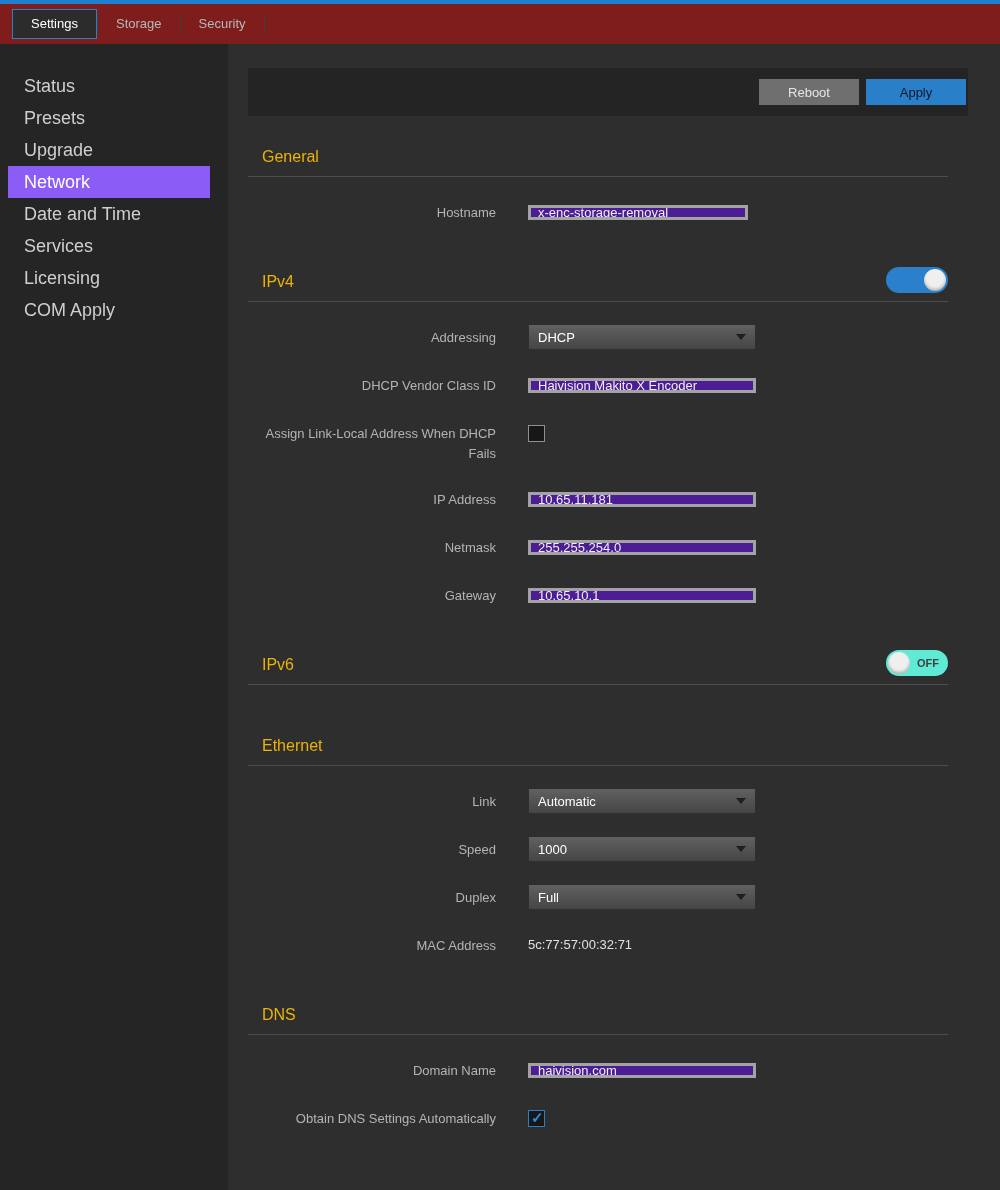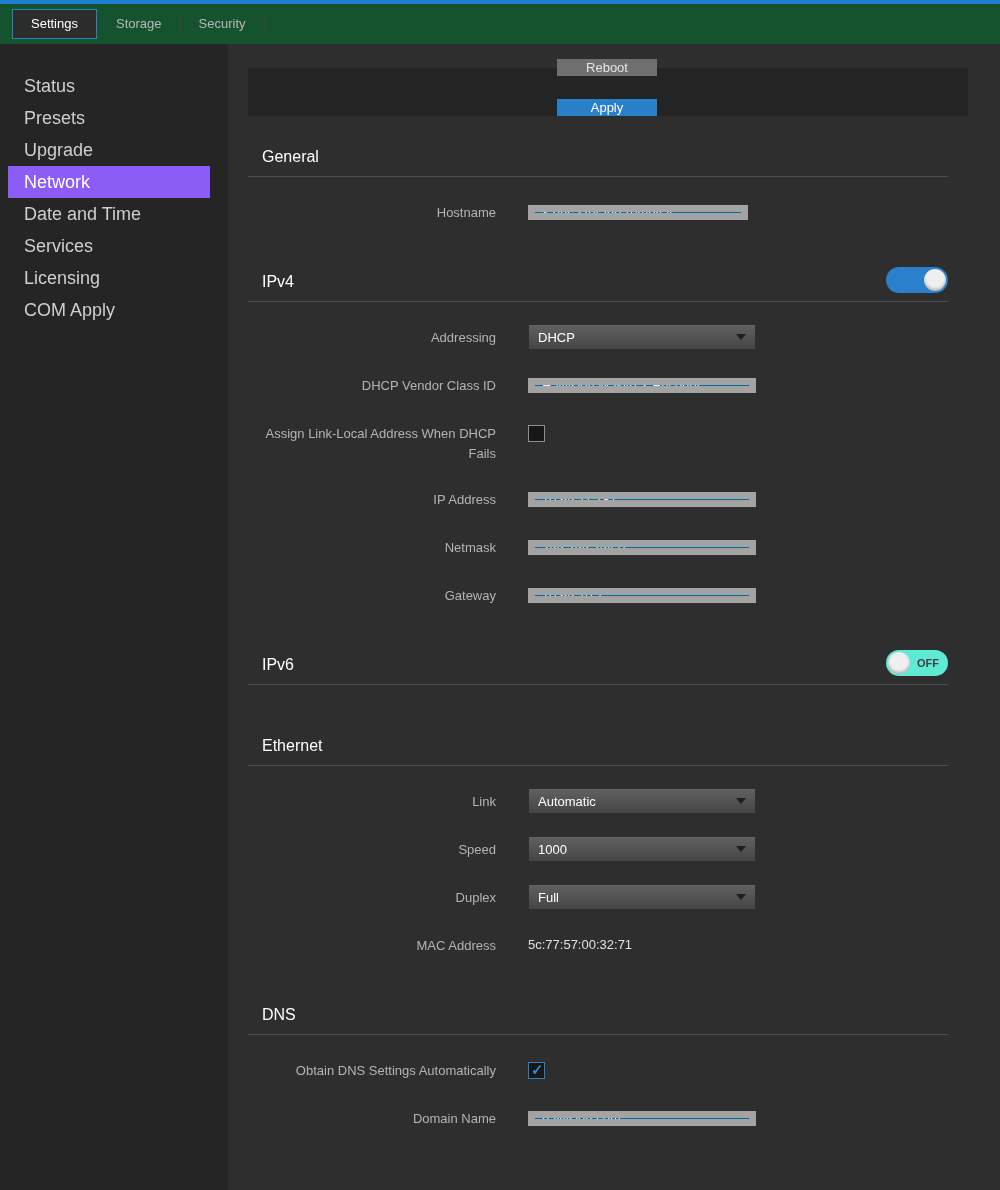--- a/index.html
+++ b/index.html
@@ -7,21 +7,21 @@
   body {
     width:1000px; min-height:1190px;
     background:#2e2e2e;
     font-family:"Liberation Sans", sans-serif;
     -webkit-font-smoothing:antialiased;
   }
 
   
   .accent-bar { height:4px; background:#1e7fd0; }
   .topnav {
-    height:40px; background:#14532d;
+    height:40px; background:#7f1d1d;
     display:flex; align-items:center; padding-left:12px;
   }
   .tab {
     height:30px; line-height:30px; padding:0 18px;
     color:#b8b8b8; font-size:13px; cursor:pointer; white-space:nowrap;
   }
   .tab[data-active="true"] {
     border:1px solid #2a7fc9; background:#2c2c2c; color:#ffffff; line-height:28px;
   }
   .tab-sep { width:1px; height:18px; background:#3f3f3f; }
@@ -35,52 +35,52 @@
   }
   .side-item[data-active="true"] { background:#8b5cf6; color:#ffffff; }
 
   .main { flex:1; background:#2e2e2e; }
   .content { margin-left:20px; width:720px; padding-bottom:20px; }
 
   
   .toolbar {
     margin-top:24px; height:48px; background:#242424;
     display:flex; align-items:center; justify-content:flex-end;
-    padding-right:2px; gap:23px;flex-direction:column;
+    padding-right:2px; gap:7px;
   }
   .btn {
     height:26px; width:100px; border:none; font-size:13px;
     font-family:inherit; cursor:pointer;
   }
   .btn-reboot { background:#6f6f6f; color:#e6e6e6; }
-  .btn-apply  { background:#2a7fc9; color:#ffffff; }
+  .btn-apply  { background:#2a7fc9; color:#0f172a; }
 
   
   .section { width:700px; }
   .section-head {
     margin-top:40px; height:30px;
     display:flex; align-items:center; justify-content:space-between;
   }
   .section-head.first { margin-top:24px; }
   .section-title {
-    font-size:16px; font-weight:normal; color:#ffffff; margin:4px 0 0 14px;
+    font-size:16px; font-weight:normal; color:#eab308; margin:4px 0 0 14px;
   }
   .divider { height:1px; background:#4d4d4d; margin-top:6px; }
 
   
   .row { display:flex; align-items:flex-start; margin-top:22px; }
   .row-label {
     width:280px; padding-right:32px; padding-top:4px;
     text-align:right; color:#b4b4b4; font-size:13px; line-height:20px;
   }
   .row-control { display:flex; align-items:center; min-height:26px; }
 
   .text-input {
-    width:228px; height:15px; background:#0369a1;
-    border:7px solid #a3a3a3; color:#f0f0f0;
+    width:228px; height:15px; background:#4c1d95;
+    border:3px solid #a3a3a3; color:#f0f0f0;
     font-size:13px; font-family:inherit; padding:0 7px;
   }
   .text-input.narrow { width:220px; }
 
   .dropdown {
     width:228px; height:26px;
     background:linear-gradient(#616161,#454545);
     border:1px solid #2e2e2e;
     display:flex; align-items:center; justify-content:space-between;
     padding:0 9px; color:#ffffff; font-size:13px; cursor:pointer;
@@ -287,29 +287,29 @@
 
       </section>
 
       <section class="section">
         <div class="section-head">
           <h2 class="section-title">DNS</h2>
         </div>
         <div class="divider"></div>
 
         <div class="row">
+          <div class="row-label">Domain Name</div>
+          <div class="row-control">
+            <input class="text-input" type="text" value="haivision.com" style="">
+          </div>
+        </div>
+
+        <div class="row">
           <div class="row-label">Obtain DNS Settings Automatically</div>
           <div class="row-control">
             <input class="checkbox" type="checkbox" checked="" style="">
-          </div>
-        </div>
-
-        <div class="row">
-          <div class="row-label">Domain Name</div>
-          <div class="row-control">
-            <input class="text-input" type="text" value="haivision.com" style="">
           </div>
         </div>
       </section>
 
     </div>
   </main>
 </div>
 
 </body></html>

